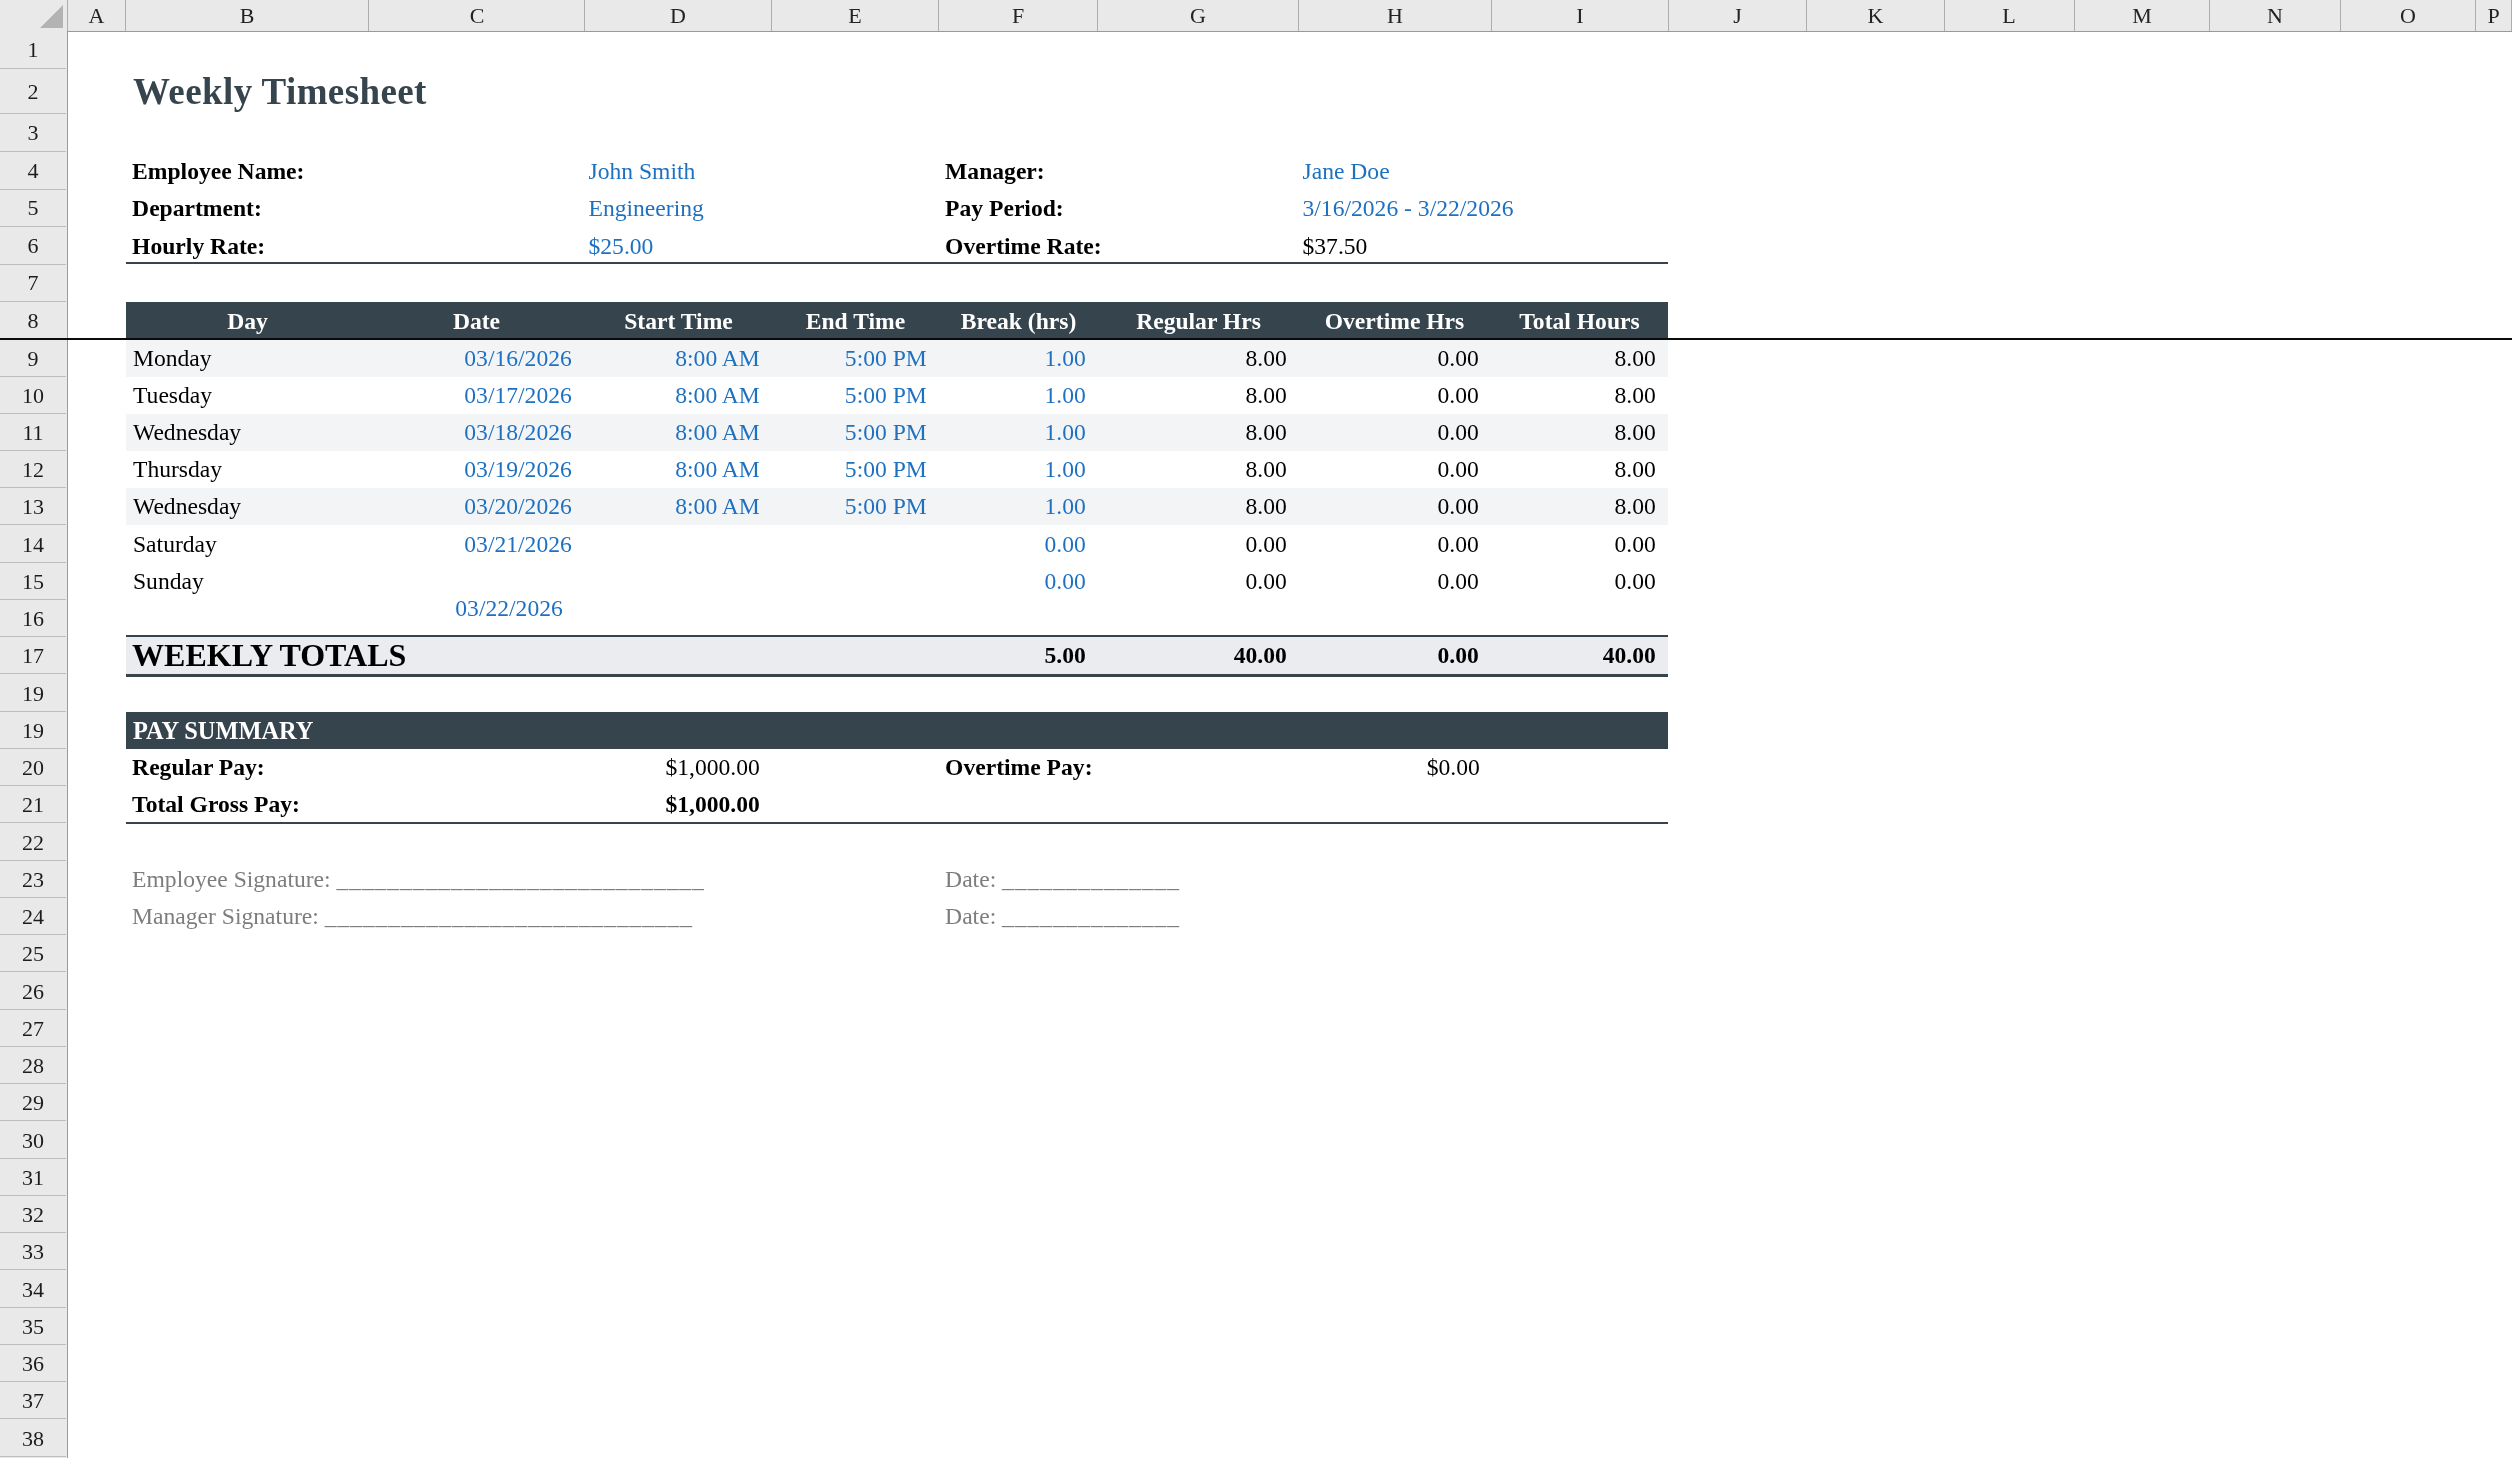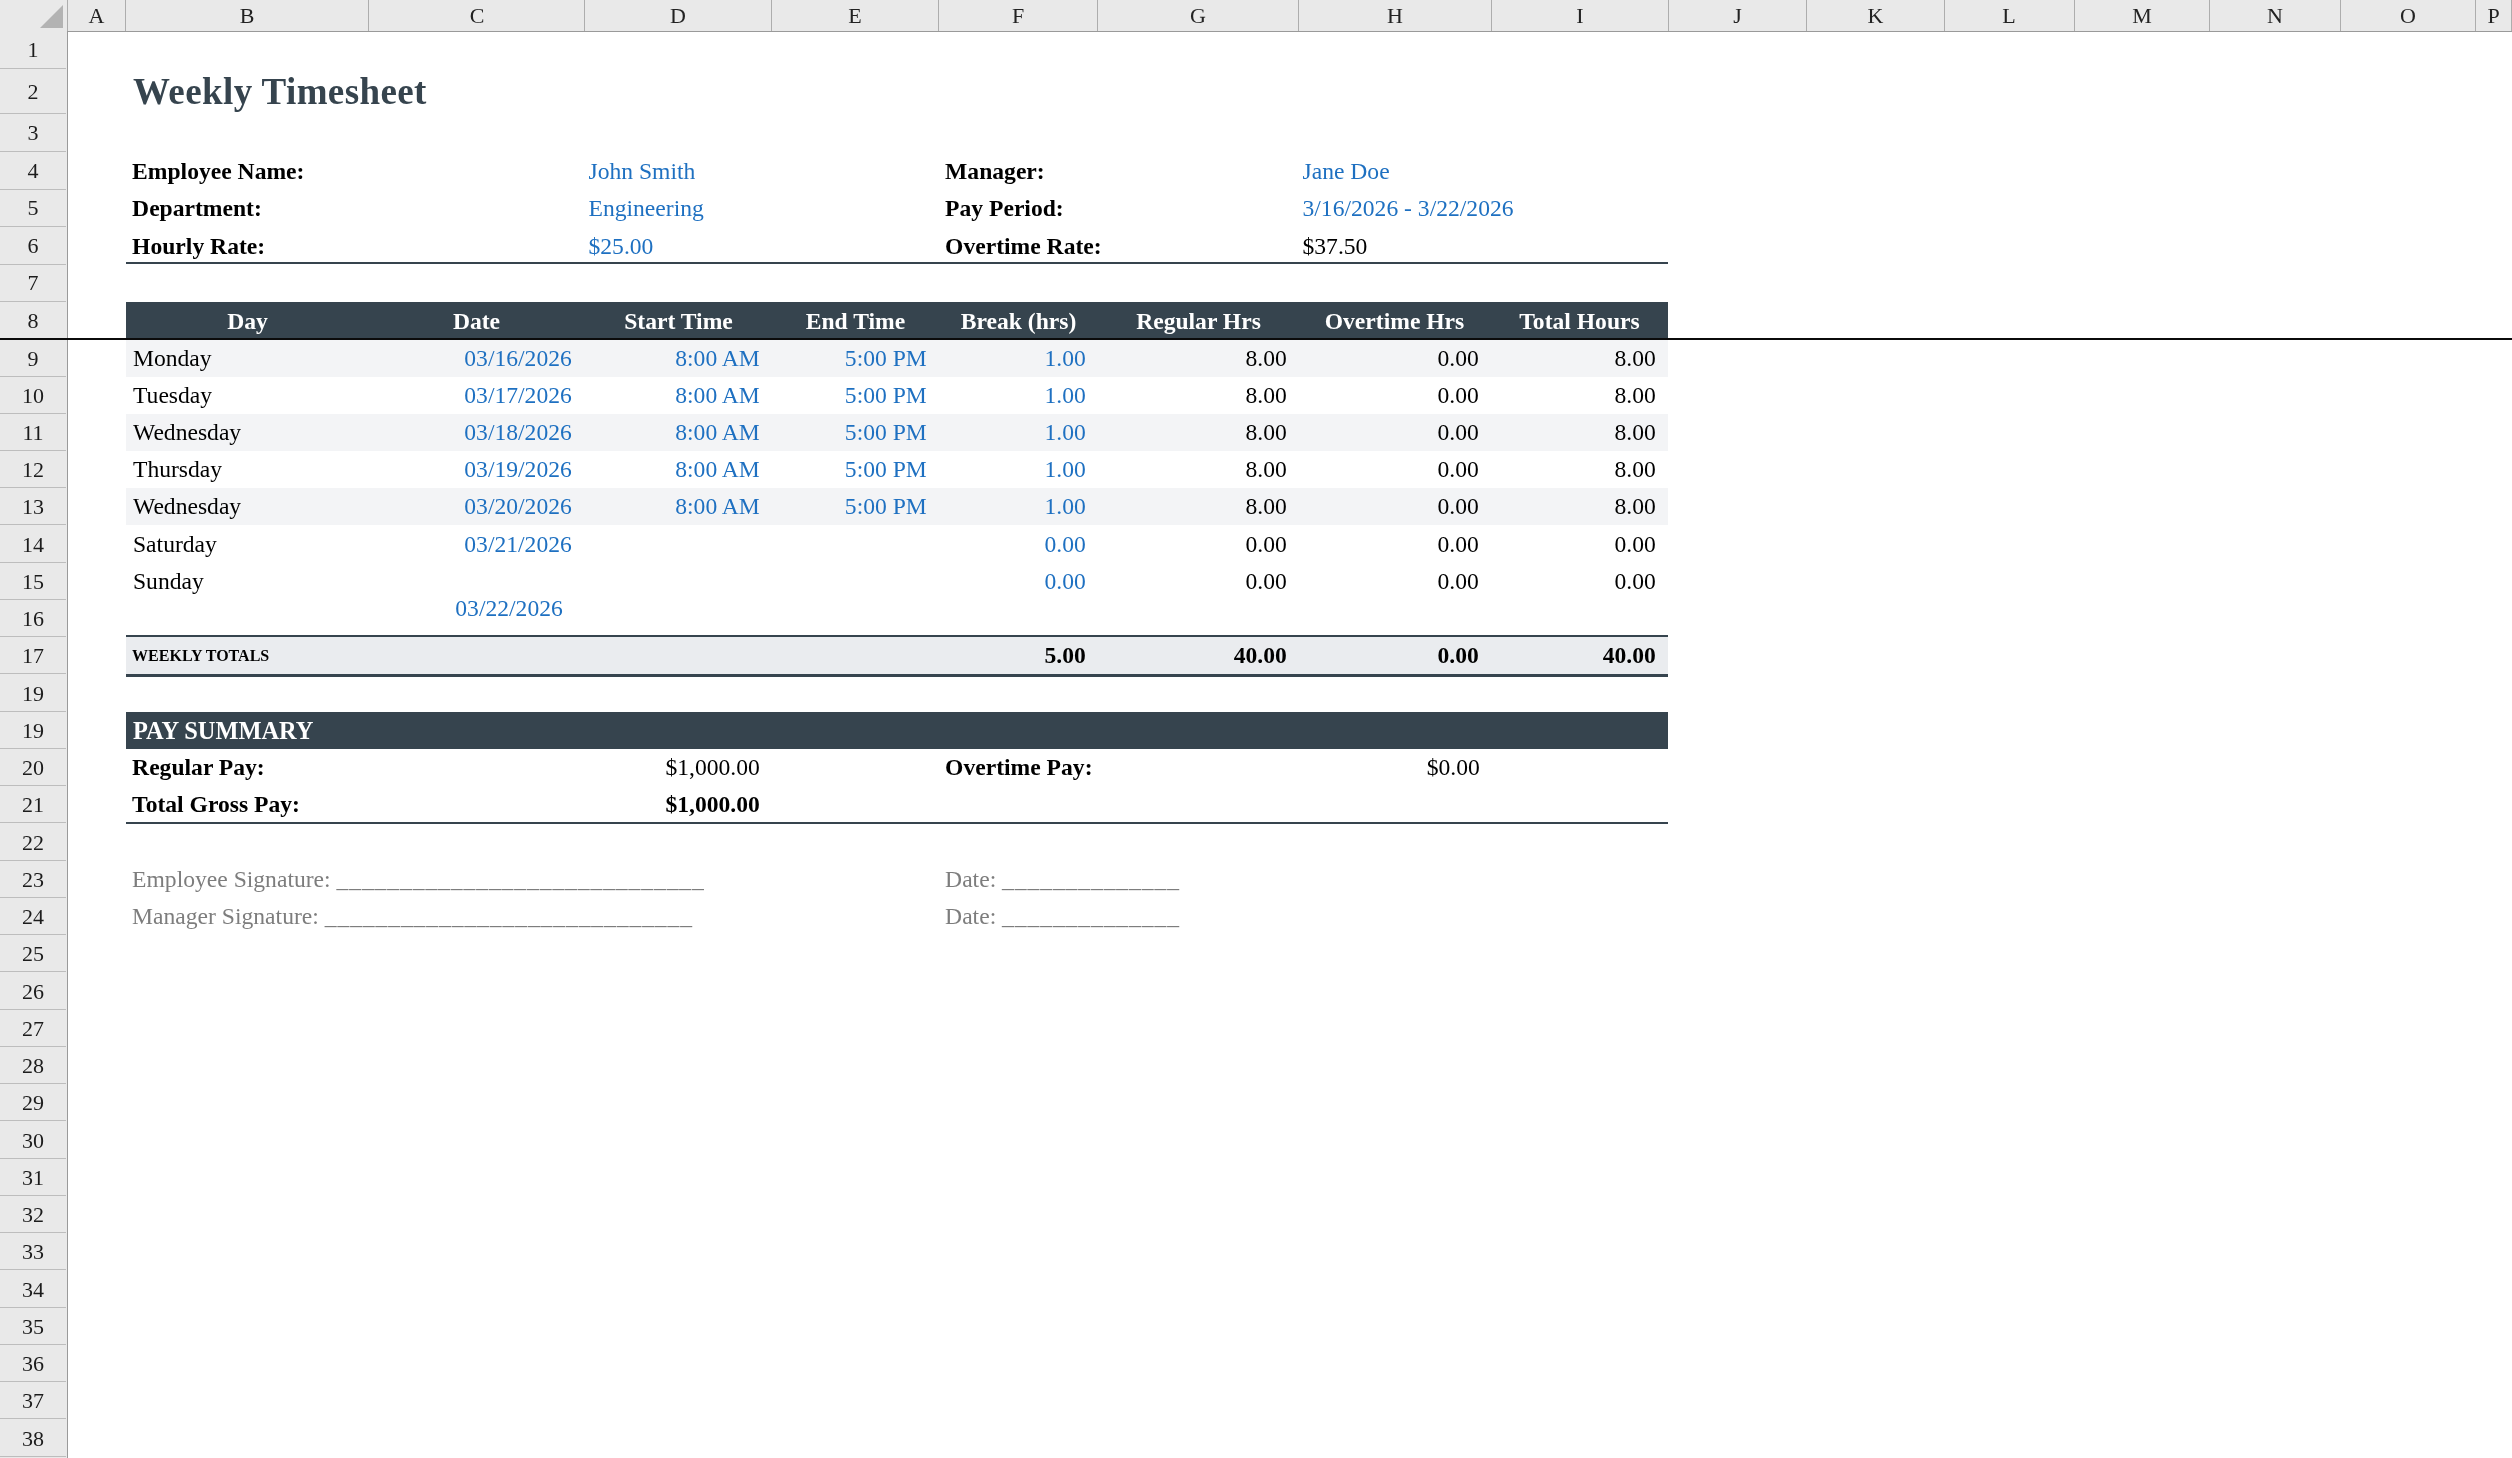--- a/index.html
+++ b/index.html
@@ -41,21 +41,21 @@
   
   #table-header{position:absolute;left:126px;top:302px;width:1542px;height:38px;background:var(--slate);}
   .th{position:absolute;top:0;height:38px;line-height:38px;text-align:center;color:#fff;font-weight:bold;font-size:23.6px;white-space:nowrap;}
   .trow{position:absolute;left:126px;width:1542px;height:37px;}
   .trow.shaded{background:var(--stripe);}
   .tc{position:absolute;top:0;height:37px;line-height:37px;font-size:23.6px;white-space:nowrap;}
   .tc.left{padding-left:7px;}
   #info-underline{position:absolute;left:126px;top:262px;width:1542px;height:2.2px;background:var(--slate);}
   #totals-row{position:absolute;left:126px;top:635px;width:1542px;height:37px;background:var(--totalsbg);
     border-top:2.2px solid var(--slate);border-bottom:3.1px solid var(--slate);}
-  #totals-row .tlabel{position:absolute;left:0;top:0;padding-left:6.1px;font-weight:bold;font-size:16px;line-height:37px;white-space:nowrap;}
+  #totals-row .tlabel{position:absolute;left:0;top:0;padding-left:6.1px;font-weight:bold;font-size:32px;line-height:37px;white-space:nowrap;}
   #totals-row .tnum{position:absolute;top:0;height:37px;line-height:37px;font-size:23.6px;font-weight:bold;text-align:right;padding-right:12.2px;box-sizing:border-box;}
   .tF{left:813px;width:159px;} .tG{left:972px;width:201px;} .tH{left:1172px;width:193px;} .tI{left:1365px;width:177px;}
   
   #pay-bar{position:absolute;left:126px;top:712px;width:1542px;height:37px;background:var(--slate);
     color:#fff;font-weight:bold;font-size:24.4px;line-height:37px;padding-left:7px;box-sizing:border-box;}
   #pay-underline{position:absolute;left:126px;top:822px;width:1542px;height:2.2px;background:var(--slate);}
   
   .sig{color:var(--siggray);}
   .sig .us{letter-spacing:0.9px;}
 </style>

